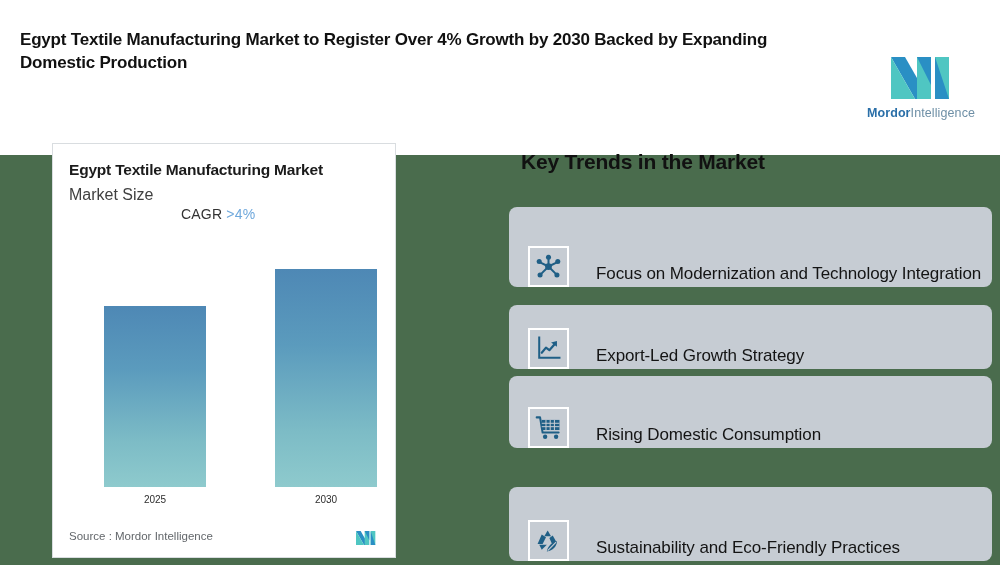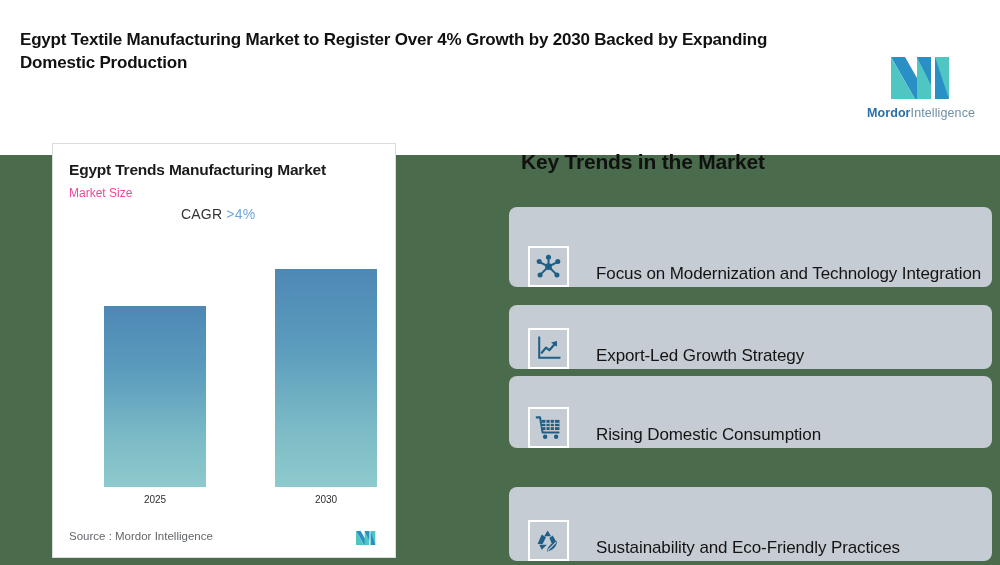--- a/index.html
+++ b/index.html
@@ -69,23 +69,23 @@
     position: absolute;
     left: 16px; top: 17px;
     font-size: 15.5px;
     font-weight: 700;
     color: #1b1b1b;
     letter-spacing: -0.2px;
   }
   #chart-subtitle {
     position: absolute;
     left: 16px; top: 42px;
-    font-size: 12px;
+    font-size: 16px;
     font-weight: 400;
-    color: #ec4899;
+    color: #404040;
   }
   #cagr-block {
     position: absolute;
     left: 128px; top: 62px;
     font-size: 14px;
     color: #333333;
     letter-spacing: 0.2px;
   }
   #cagr-block .cagr-value { color: #6fa8dc; }
 
@@ -177,21 +177,21 @@
     <polygon points="46,12 60,54 46,54" fill="#2a8fc4"></polygon>
     <polygon points="28,12 42,12 42,40" fill="#2a8fc4"></polygon>
   </svg>
   <div id="logo-wordmark">
     <span class="w-bold">Mordor</span><span class="w-light">Intelligence</span>
   </div>
 </div>
 
 <div id="chart-card">
 
-  <div id="chart-title">Egypt Trends Manufacturing Market</div>
+  <div id="chart-title">Egypt Textile Manufacturing Market</div>
   <div id="chart-subtitle">Market Size</div>
 
   <div id="cagr-block">
     <span>CAGR</span>
     <span class="cagr-value">&gt;4%</span>
   </div>
 
   <div class="bar" id="bar-2025"></div>
   <div class="bar" id="bar-2030"></div>
 

